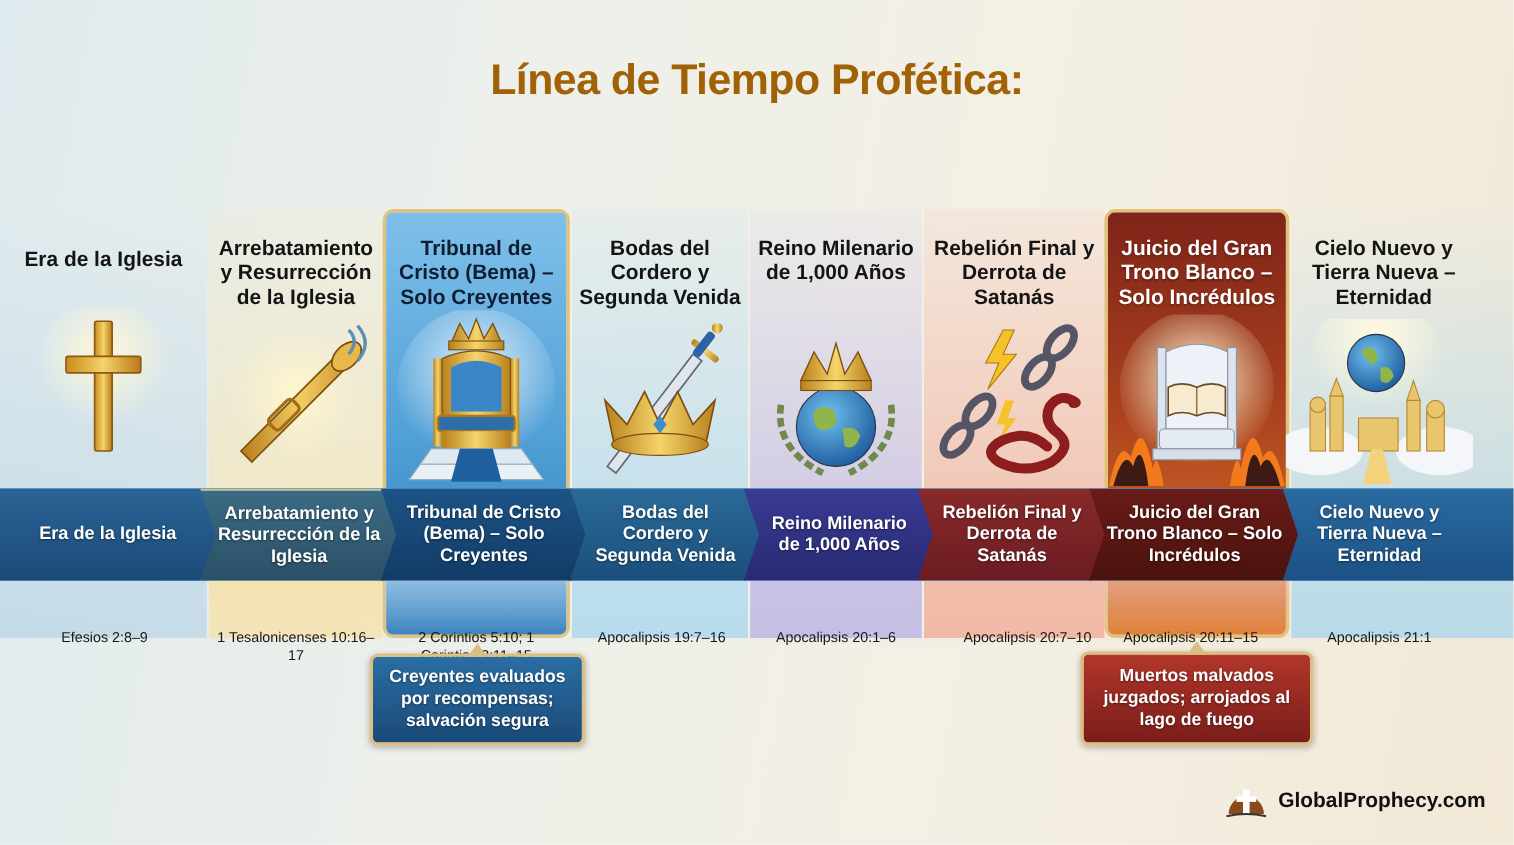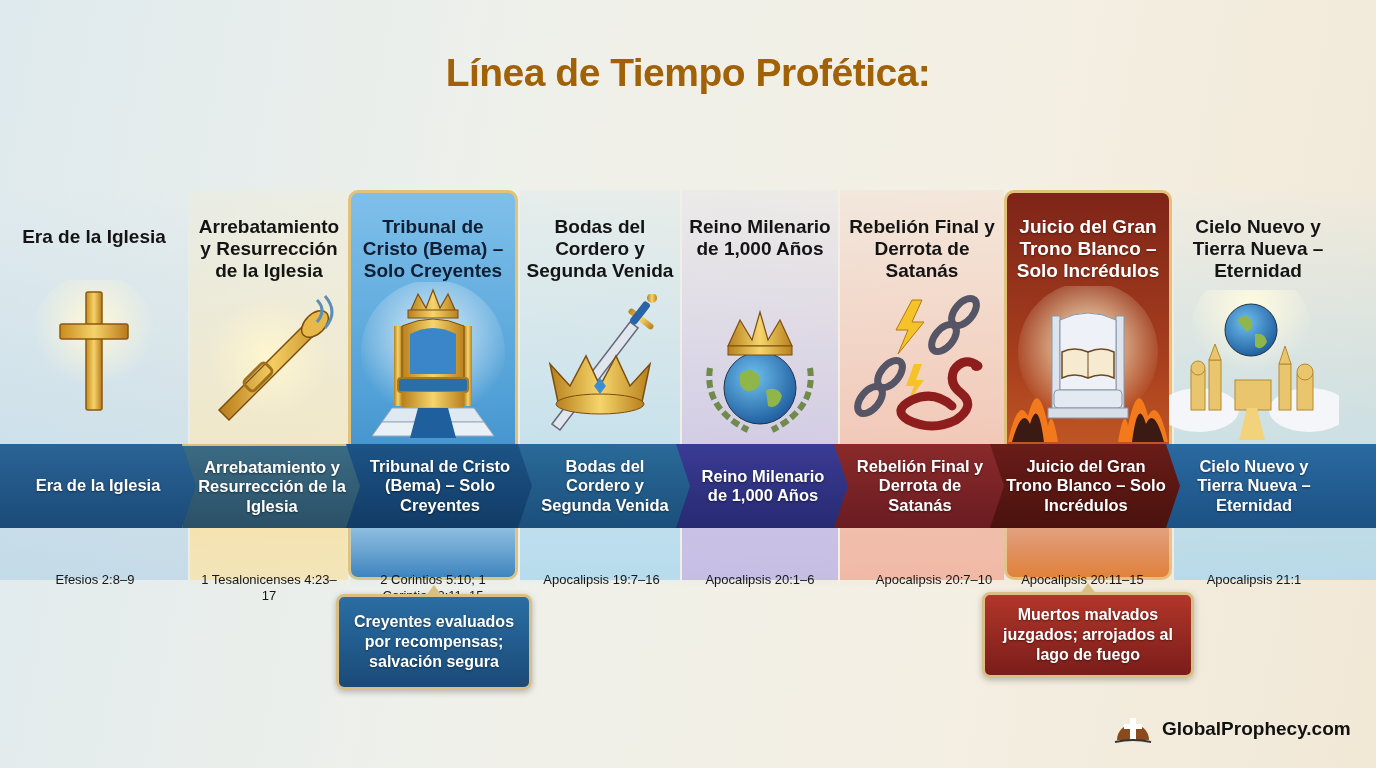--- a/index.html
+++ b/index.html
@@ -326,29 +326,29 @@
   </div>
 
 <div class="refbg" style="left:190px;width:156px;background:linear-gradient(180deg,rgba(246,226,170,.7),rgba(246,226,170,0));"></div>
 <div class="refbg" style="left:350px;width:166px;background:linear-gradient(180deg,rgba(180,214,236,.7),rgba(180,214,236,0));"></div>
 <div class="refbg" style="left:520px;width:160px;background:linear-gradient(180deg,rgba(190,222,238,.6),rgba(190,222,238,0));"></div>
 <div class="refbg" style="left:682px;width:156px;background:linear-gradient(180deg,rgba(200,192,232,.6),rgba(200,192,232,0));"></div>
 <div class="refbg" style="left:840px;width:164px;background:linear-gradient(180deg,rgba(240,190,170,.6),rgba(240,190,170,0));"></div>
 <div class="refbg" style="left:1004px;width:168px;background:linear-gradient(180deg,rgba(236,196,184,.6),rgba(236,196,184,0));"></div>
 
 <div class="ref" style="left:0;width:190px;">Efesios 2:8–9</div>
-<div class="ref" style="left:196px;width:146px;">1 Tesalonicenses 4:23–17</div>
+<div class="ref" style="left:196px;width:146px;">1 Tesalonicenses 10:16–17</div>
 <div class="ref" style="left:360px;width:146px;">2 Corintios 5:10; 1 Corintios 3:11–15</div>
 <div class="ref" style="left:520px;width:163px;">Apocalipsis 19:7–16</div>
 <div class="ref" style="left:682px;width:156px;">Apocalipsis 20:1–6</div>
 <div class="ref" style="left:840px;width:188px;">Apocalipsis 20:7–10</div>
 <div class="ref" style="left:1004px;width:157px;">Apocalipsis 20:11–15</div>
 <div class="ref" style="left:1174px;width:160px;">Apocalipsis 21:1</div>
 
-<div class="callout blue" style="left:336px;top:594px;width:196px;height:96px;">
+<div class="callout blue" style="left:336px;top:594px;width:196px;height:84px;">
   <span style="padding:0 8px;">Creyentes evaluados por recompensas; salvación segura</span>
 </div>
 <div class="callout red" style="left:982px;top:592px;width:212px;height:86px;">
   <span style="padding:0 14px;">Muertos malvados juzgados; arrojados al lago de fuego</span>
 </div>
 
 <div class="logo">
   <div class="mark">
     <svg width="38" height="34" viewBox="0 0 38 34">
       <path d="M3 28 A16 16 0 0 1 35 28 Z" fill="#8a4a1c"></path>

